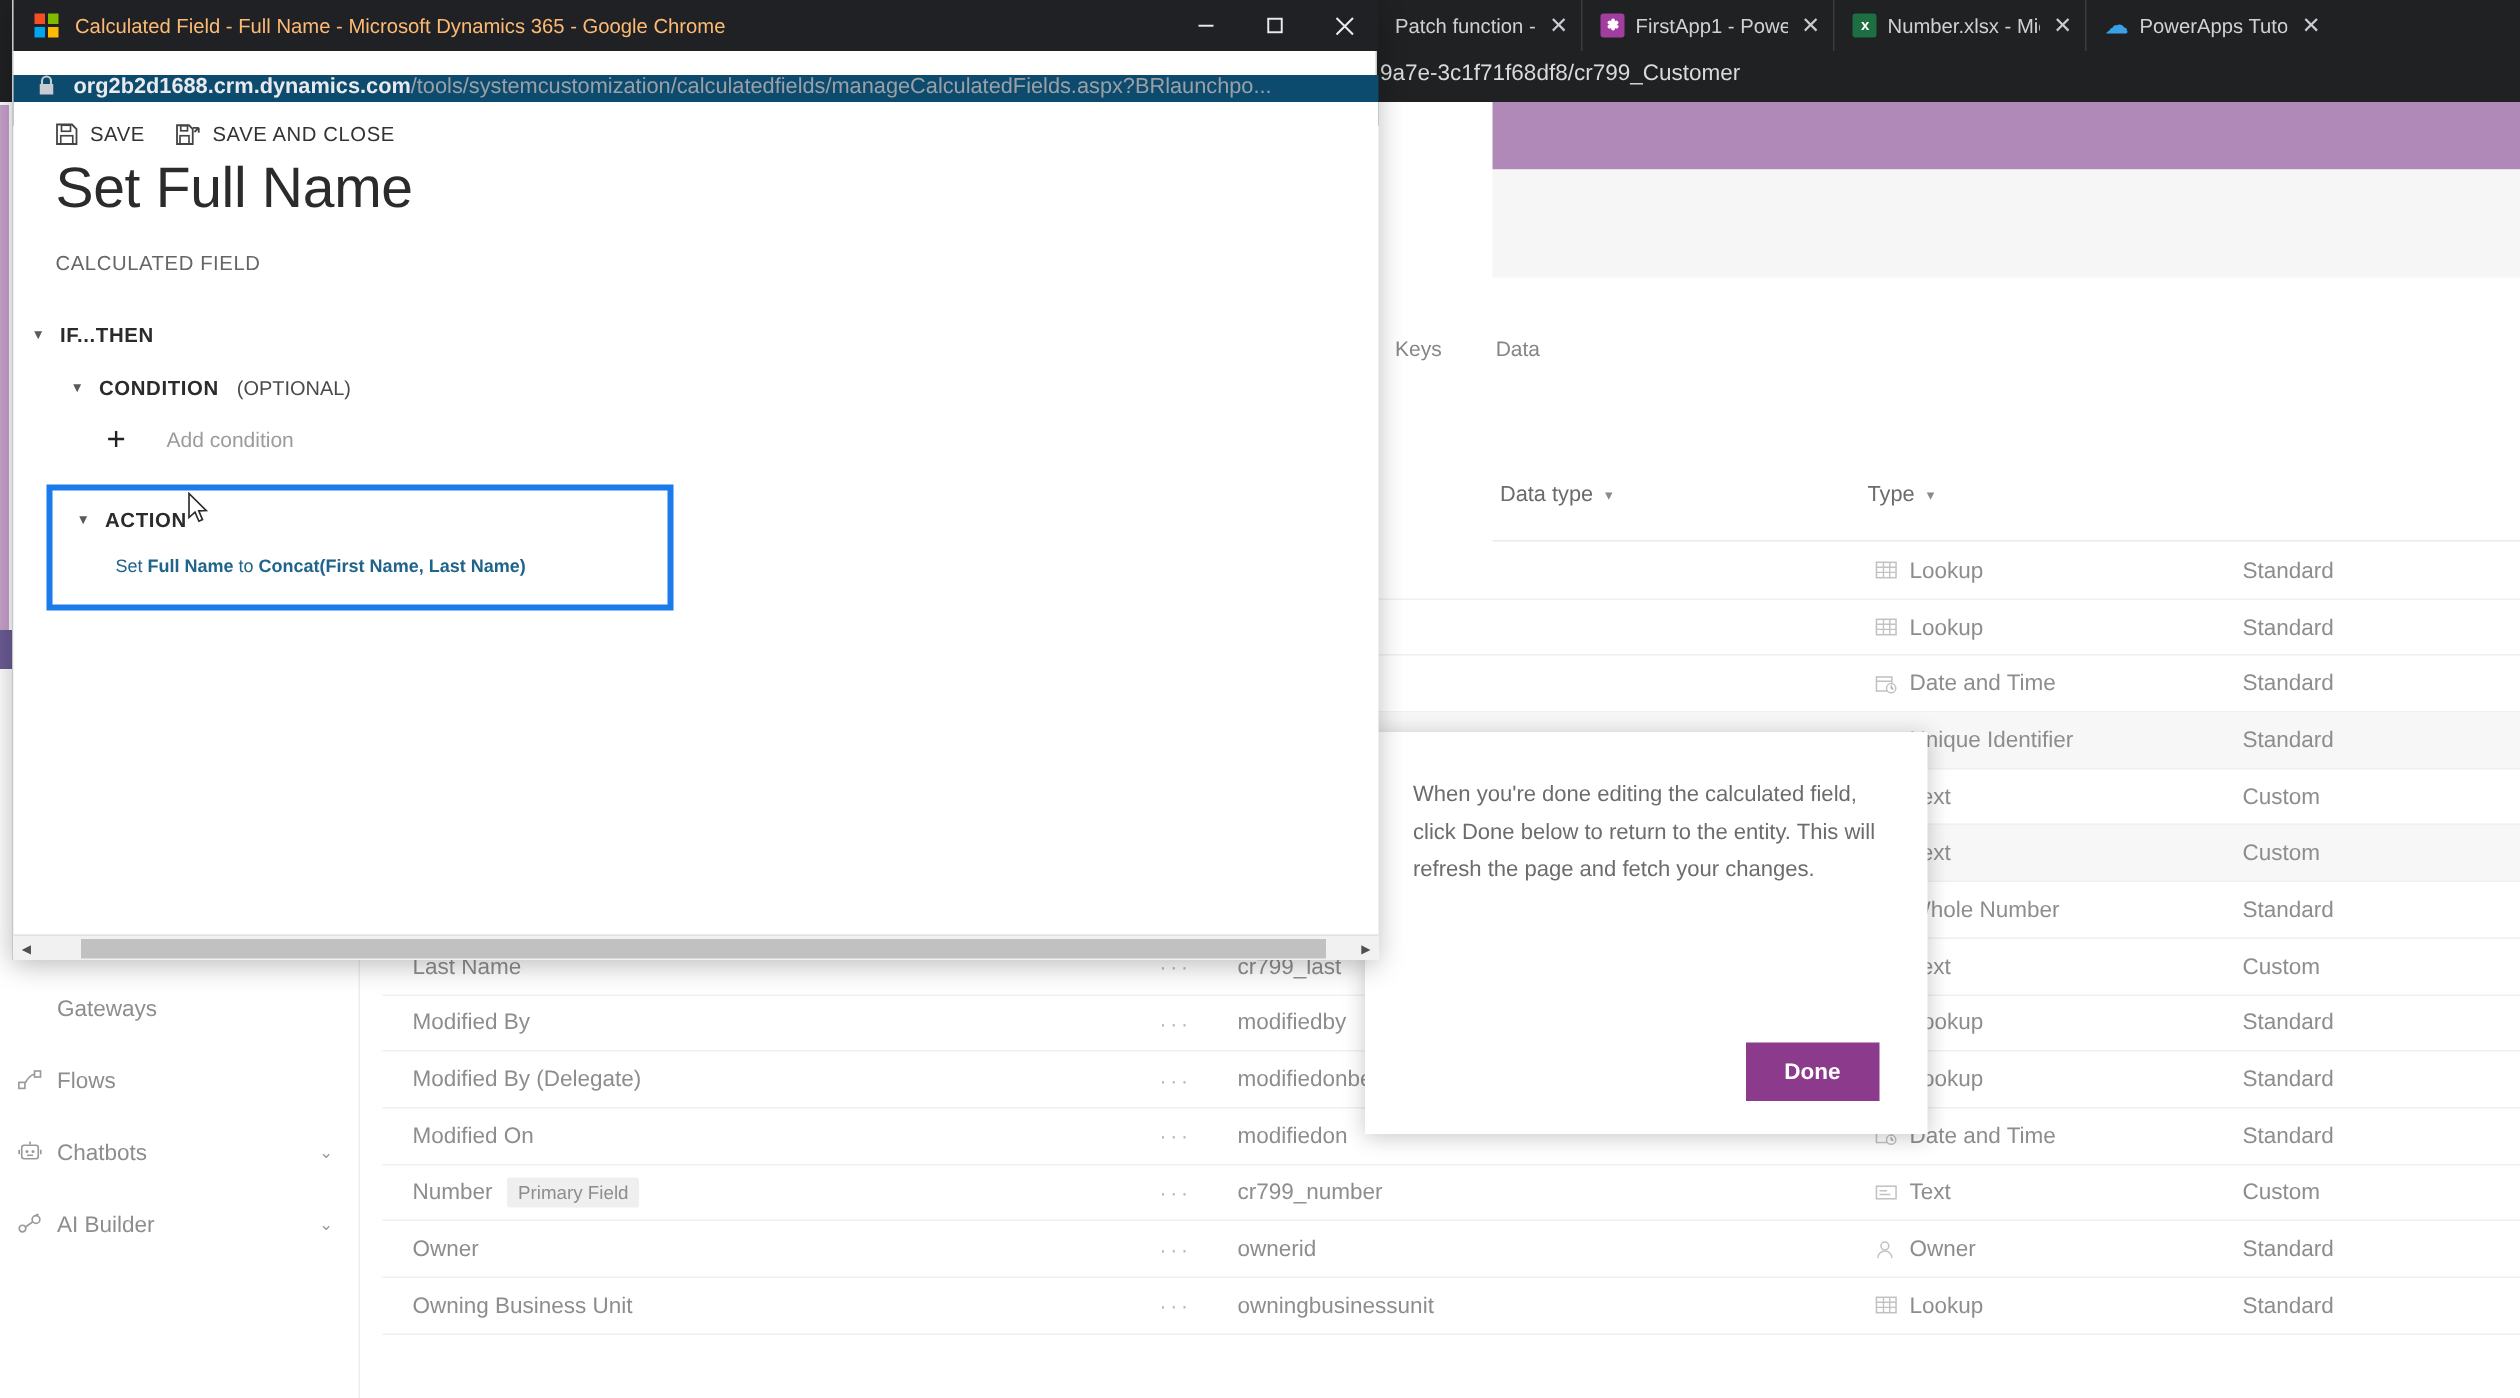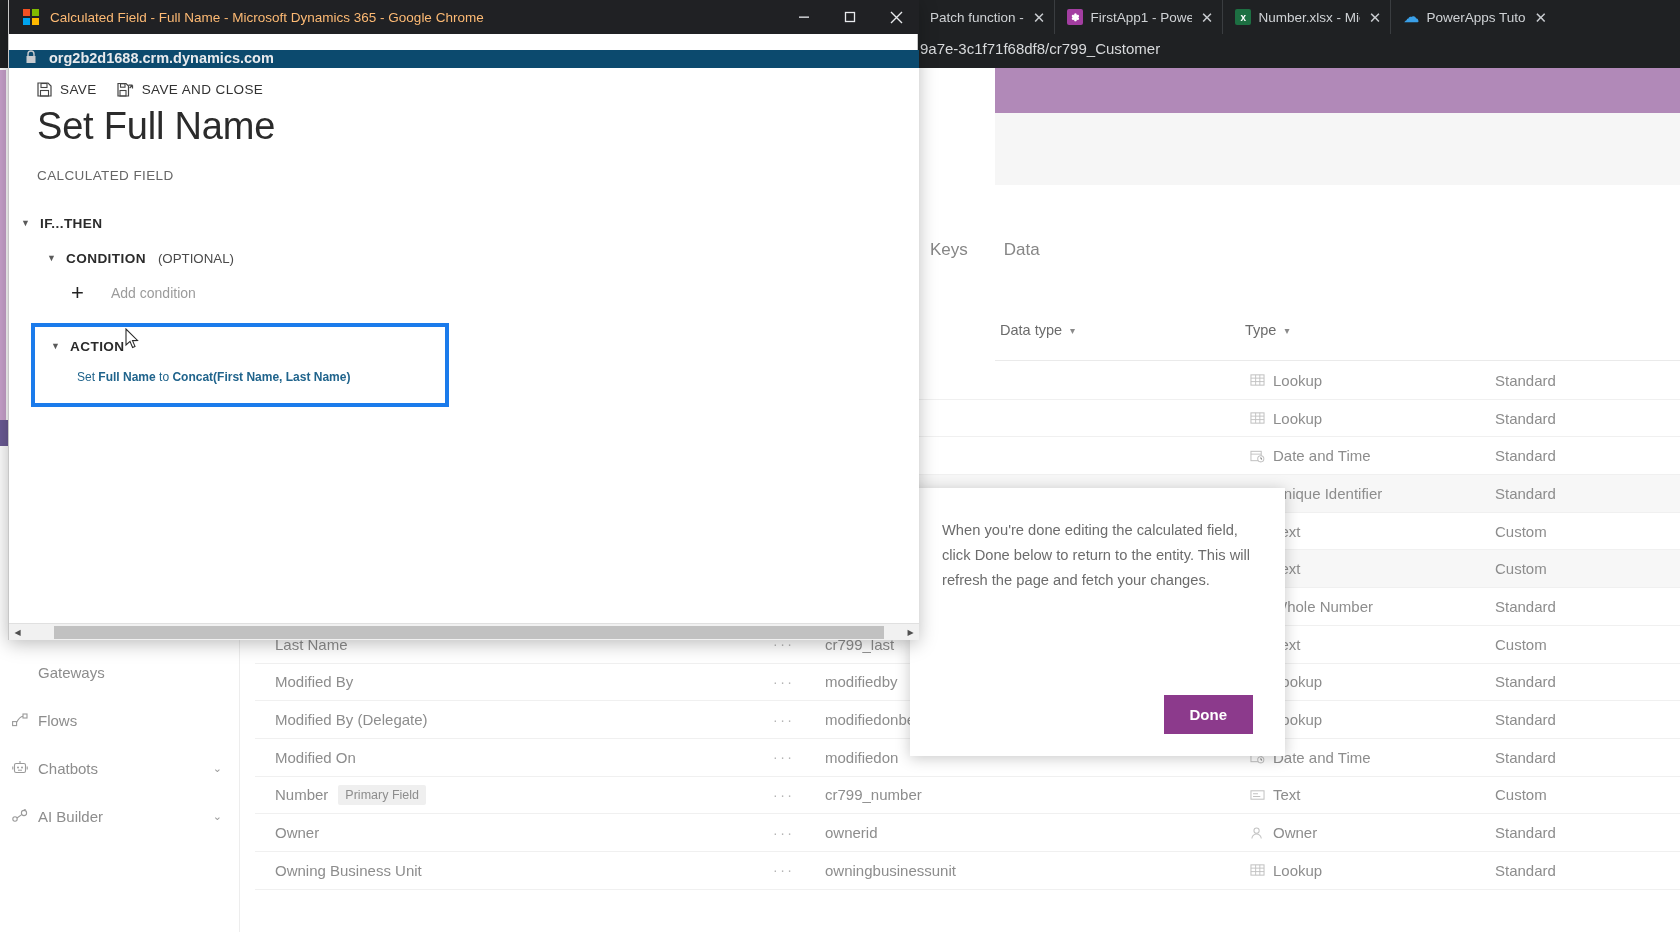--- a/index.html
+++ b/index.html
@@ -48,23 +48,23 @@
     position: absolute; left: 995px; top: 68px; width: 685px; height: 45px;
     background: #b189b8;
   }
   #bg-greyband {
     position: absolute; left: 995px; top: 113px; width: 685px; height: 72px;
     background: #f6f6f6;
   }
 
   
   #bg-subtabs {
-    position: absolute; left: 930px; top: 240px;
+    position: absolute; left: 930px; top: 224px;
     display: flex; gap: 36px;
-    font-size: 17px; color: #868686;
+    font-size: 14px; color: #868686;
   }
 
   
   #tbl-header {
     position: absolute; left: 1000px; top: 322px; width: 680px; height: 34px;
     font-size: 14.5px; color: #6b6b6b;
   }
   .th { position: absolute; display: flex; align-items: center; gap: 8px; }
   .chev { font-size: 10px; color: #8a8a8a; }
   #tbl-header-rule {
@@ -588,20 +588,21 @@
   </div>
 
   <div id="win-urlbar">
     <span id="lock-icon">
       <svg width="12" height="14" viewBox="0 0 12 14">
         <path d="M3 6 V4 a3 3 0 0 1 6 0 V6" fill="none" stroke="currentColor" stroke-width="1.4"></path>
         <rect x="1.5" y="6" width="9" height="7" fill="currentColor"></rect>
       </svg>
     </span>
     <span id="url-strong">org2b2d1688.crm.dynamics.com</span>
+    <span id="url-rest">/tools/systemcustomization/calculatedfields/manageCalculatedFields.aspx?BRlaunchpo...</span>
   </div>
 
   <div id="win-content">
 
     <div id="cmdbar">
       <div class="cmdbtn">
         <span>
           <svg width="15" height="15" viewBox="0 0 15 15">
             <path d="M1 1 H11 L14 4 V14 H1 Z" fill="none" stroke="#444" stroke-width="1.2"></path>
             <rect x="4" y="1.5" width="6" height="4" fill="none" stroke="#444" stroke-width="1.1"></rect>

